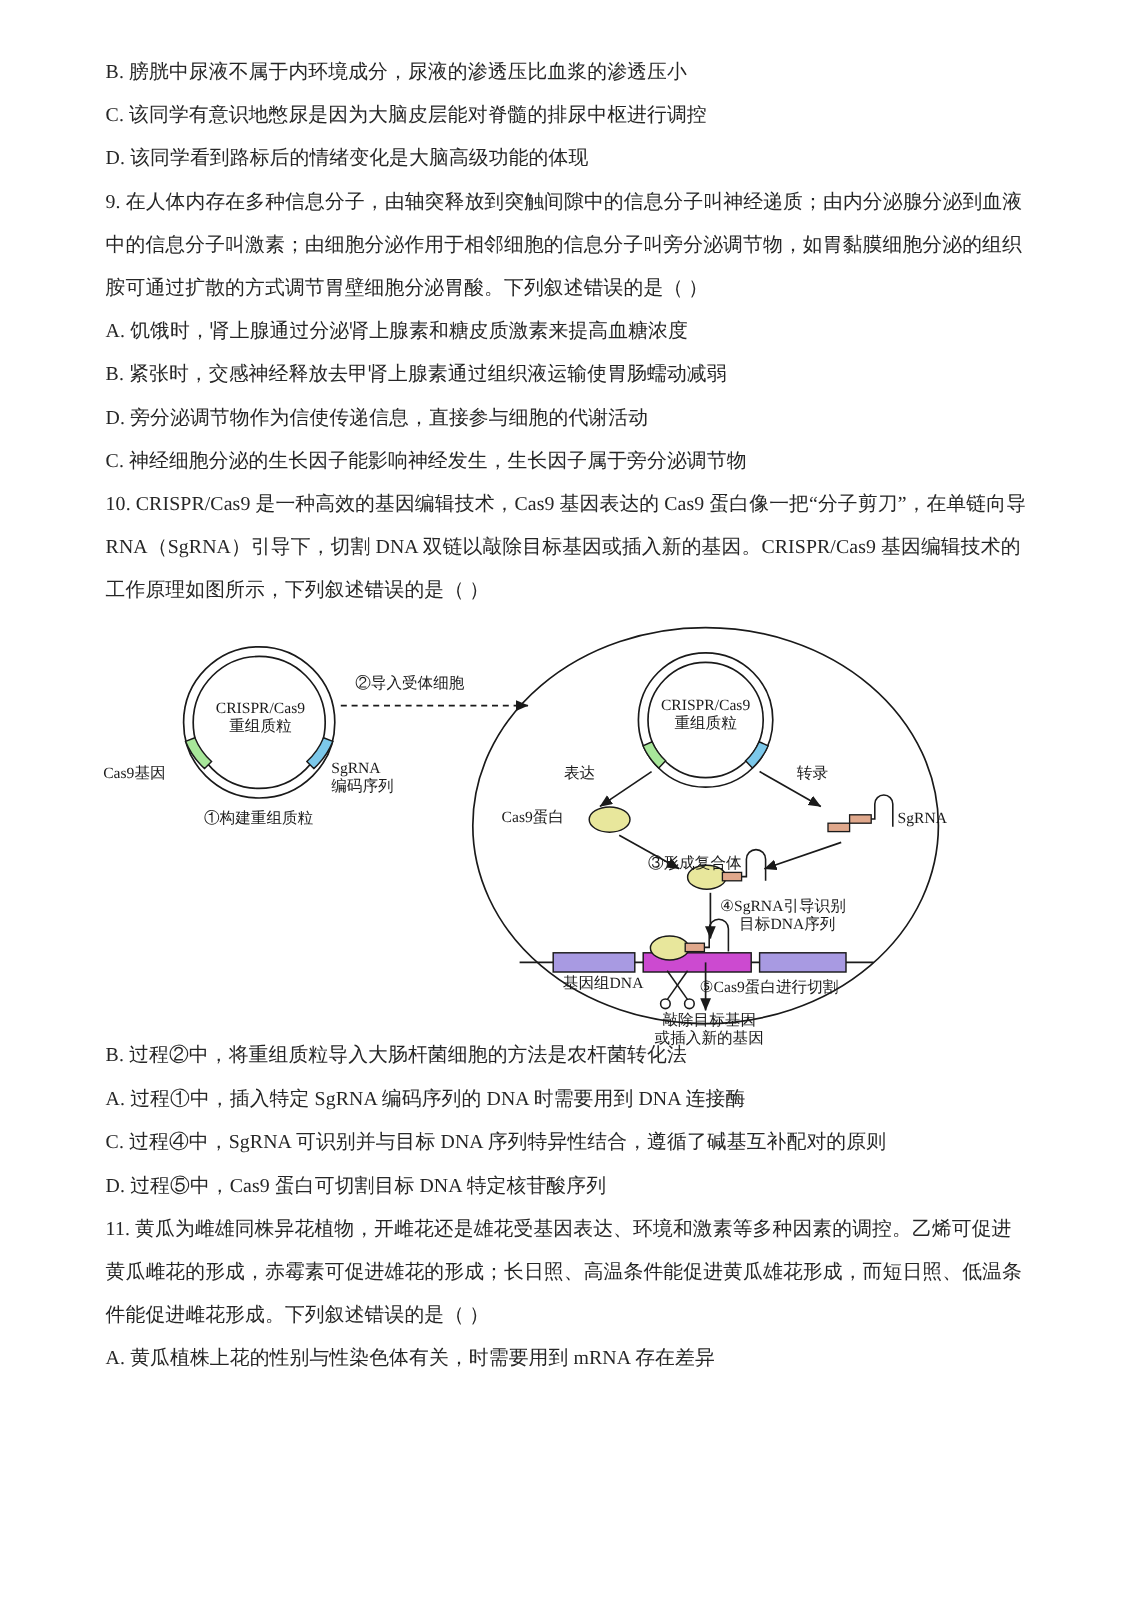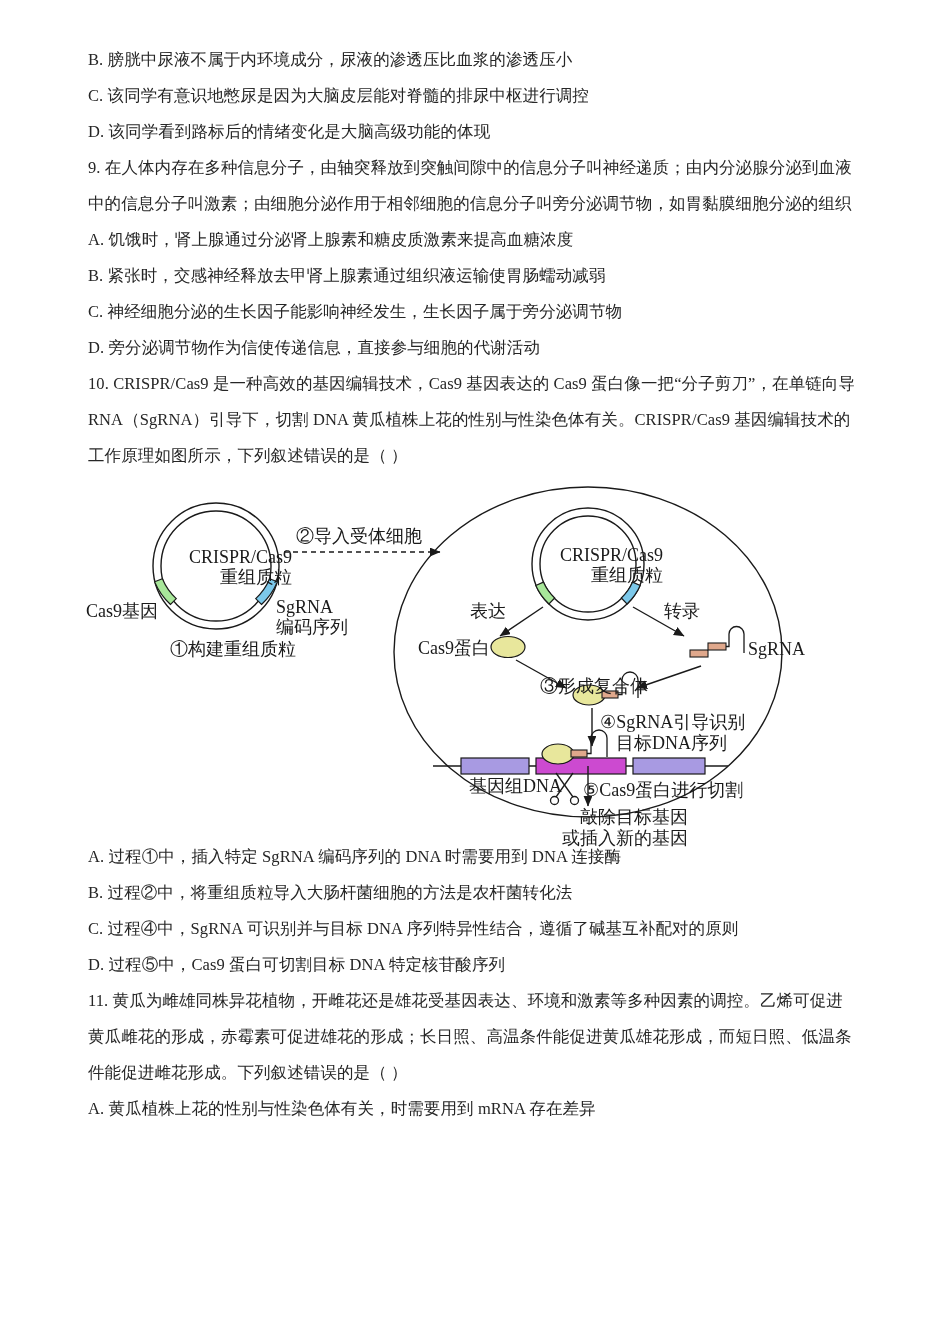--- a/index.html
+++ b/index.html
@@ -47,47 +47,48 @@
     width: 790px;
     height: 345px;
     margin-top: 14px;
     margin-bottom: 6px;
   }
   .fig-svg { display: block; }
 
   .fig-label {
     position: absolute;
     font-family: "Liberation Serif", "DejaVu Serif", serif;
-    font-size: 18px;
+    font-size: 13px;
     color: #1a1a1a;
     white-space: nowrap;
     line-height: 1.12;
   }
-  .fig-label.center { text-align: right; margin-left: 12px; }
+  .fig-label.center { text-align: center; }
 </style>
 </head>
 <body>
 
 <div class="page">
   <div class="content">
 
     <div class="line opt">B. 膀胱中尿液不属于内环境成分，尿液的渗透压比血浆的渗透压小</div>
     <div class="line opt">C. 该同学有意识地憋尿是因为大脑皮层能对脊髓的排尿中枢进行调控</div>
     <div class="line opt">D. 该同学看到路标后的情绪变化是大脑高级功能的体现</div>
 
     <div class="line qline gap-before-q">9. 在人体内存在多种信息分子，由轴突释放到突触间隙中的信息分子叫神经递质；由内分泌腺分泌到血液</div>
     <div class="line qline">中的信息分子叫激素；由细胞分泌作用于相邻细胞的信息分子叫旁分泌调节物，如胃黏膜细胞分泌的组织</div>
+    <div class="line qline">胺可通过扩散的方式调节胃壁细胞分泌胃酸。下列叙述错误的是（       ）</div>
 
     <div class="line opt">A. 饥饿时，肾上腺通过分泌肾上腺素和糖皮质激素来提高血糖浓度</div>
     <div class="line opt">B. 紧张时，交感神经释放去甲肾上腺素通过组织液运输使胃肠蠕动减弱</div>
+    <div class="line opt">D. 旁分泌调节物作为信使传递信息，直接参与细胞的代谢活动</div>
     <div class="line opt">C. 神经细胞分泌的生长因子能影响神经发生，生长因子属于旁分泌调节物</div>
-    <div class="line opt">D. 旁分泌调节物作为信使传递信息，直接参与细胞的代谢活动</div>
 
     <div class="line qline gap-before-q">10. CRISPR/Cas9 是一种高效的基因编辑技术，Cas9 基因表达的 Cas9 蛋白像一把“分子剪刀”，在单链向导</div>
-    <div class="line qline">RNA（SgRNA）引导下，切割 DNA 黄瓜植株上花的性别与性染色体有关。CRISPR/Cas9 基因编辑技术的</div>
+    <div class="line qline">RNA（SgRNA）引导下，切割 DNA 双链以敲除目标基因或插入新的基因。CRISPR/Cas9 基因编辑技术的</div>
     <div class="line qline">工作原理如图所示，下列叙述错误的是（       ）</div>
 
     <div class="figure">
 
       <svg class="fig-svg" width="790" height="345" viewBox="0 0 790 345" xmlns="http://www.w3.org/2000/svg">
         <defs>
           <marker id="ah" markerWidth="9" markerHeight="9" refX="7.2" refY="3.2" orient="auto" markerUnits="strokeWidth">
             <path d="M0,0 L7.5,3.2 L0,6.4 z" fill="#1a1a1a"></path>
           </marker>
           <marker id="ahS" markerWidth="9" markerHeight="9" refX="7.2" refY="3.2" orient="auto" markerUnits="strokeWidth">
@@ -196,22 +197,22 @@
       <div class="fig-label" style="left:348px; top:292px;margin-left:33px;">基因组DNA</div>
 
       <div class="fig-label" style="left:495px; top:296px;">⑤Cas9蛋白进行切割</div>
 
       <div class="fig-label center" style="left:418px; top:323px; width:170px; line-height:1.15;">
         <span>敲除目标基因</span><br>
         <span>或插入新的基因</span>
       </div>
     </div>
 
+    <div class="line opt">B. 过程②中，将重组质粒导入大肠杆菌细胞的方法是农杆菌转化法</div>
     <div class="line opt" style="margin-top:20px;">A. 过程①中，插入特定 SgRNA 编码序列的 DNA 时需要用到 DNA 连接酶</div>
-    <div class="line opt">B. 过程②中，将重组质粒导入大肠杆菌细胞的方法是农杆菌转化法</div>
     <div class="line opt">C. 过程④中，SgRNA 可识别并与目标 DNA 序列特异性结合，遵循了碱基互补配对的原则</div>
     <div class="line opt">D. 过程⑤中，Cas9 蛋白可切割目标 DNA 特定核苷酸序列</div>
 
     <div class="line qline gap-before-q">11. 黄瓜为雌雄同株异花植物，开雌花还是雄花受基因表达、环境和激素等多种因素的调控。乙烯可促进</div>
     <div class="line qline">黄瓜雌花的形成，赤霉素可促进雄花的形成；长日照、高温条件能促进黄瓜雄花形成，而短日照、低温条</div>
     <div class="line qline">件能促进雌花形成。下列叙述错误的是（       ）</div>
     <div class="line opt">A. 黄瓜植株上花的性别与性染色体有关，时需要用到 mRNA 存在差异</div>
 
   </div>
 </div>

